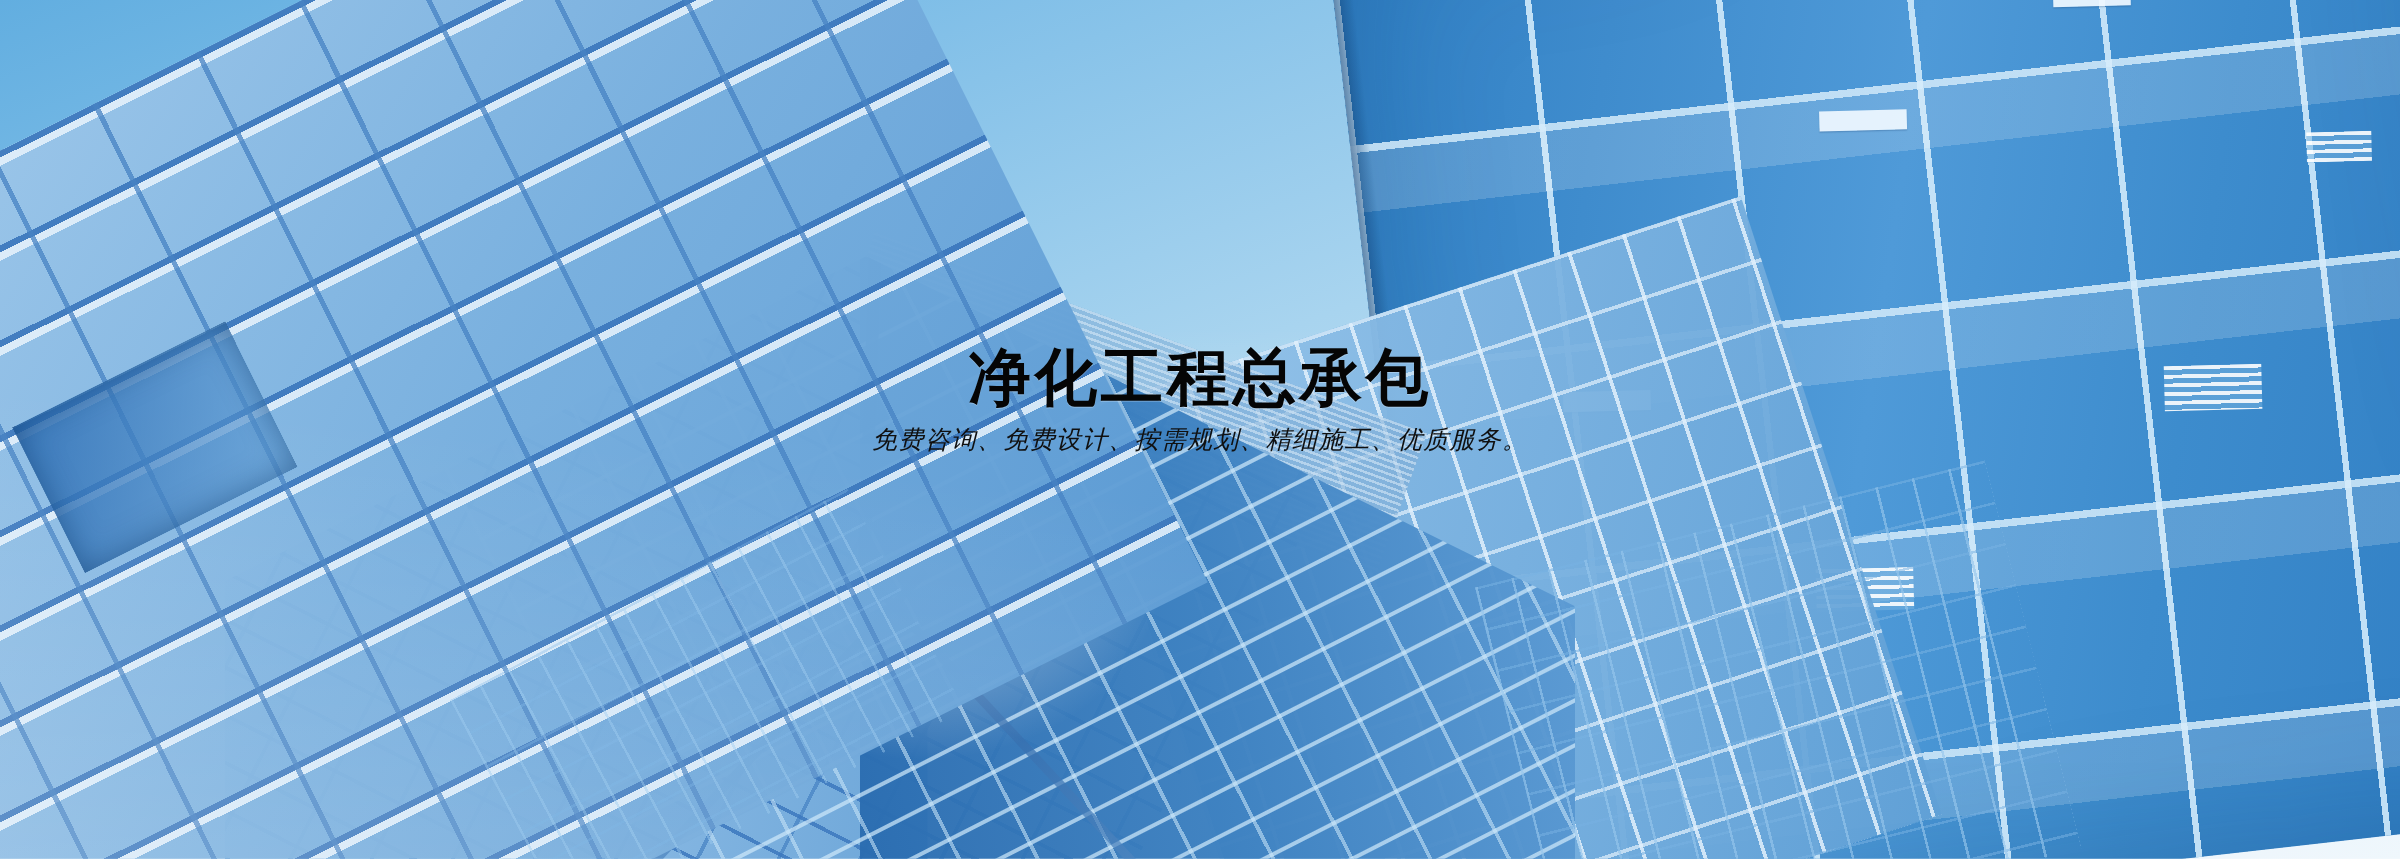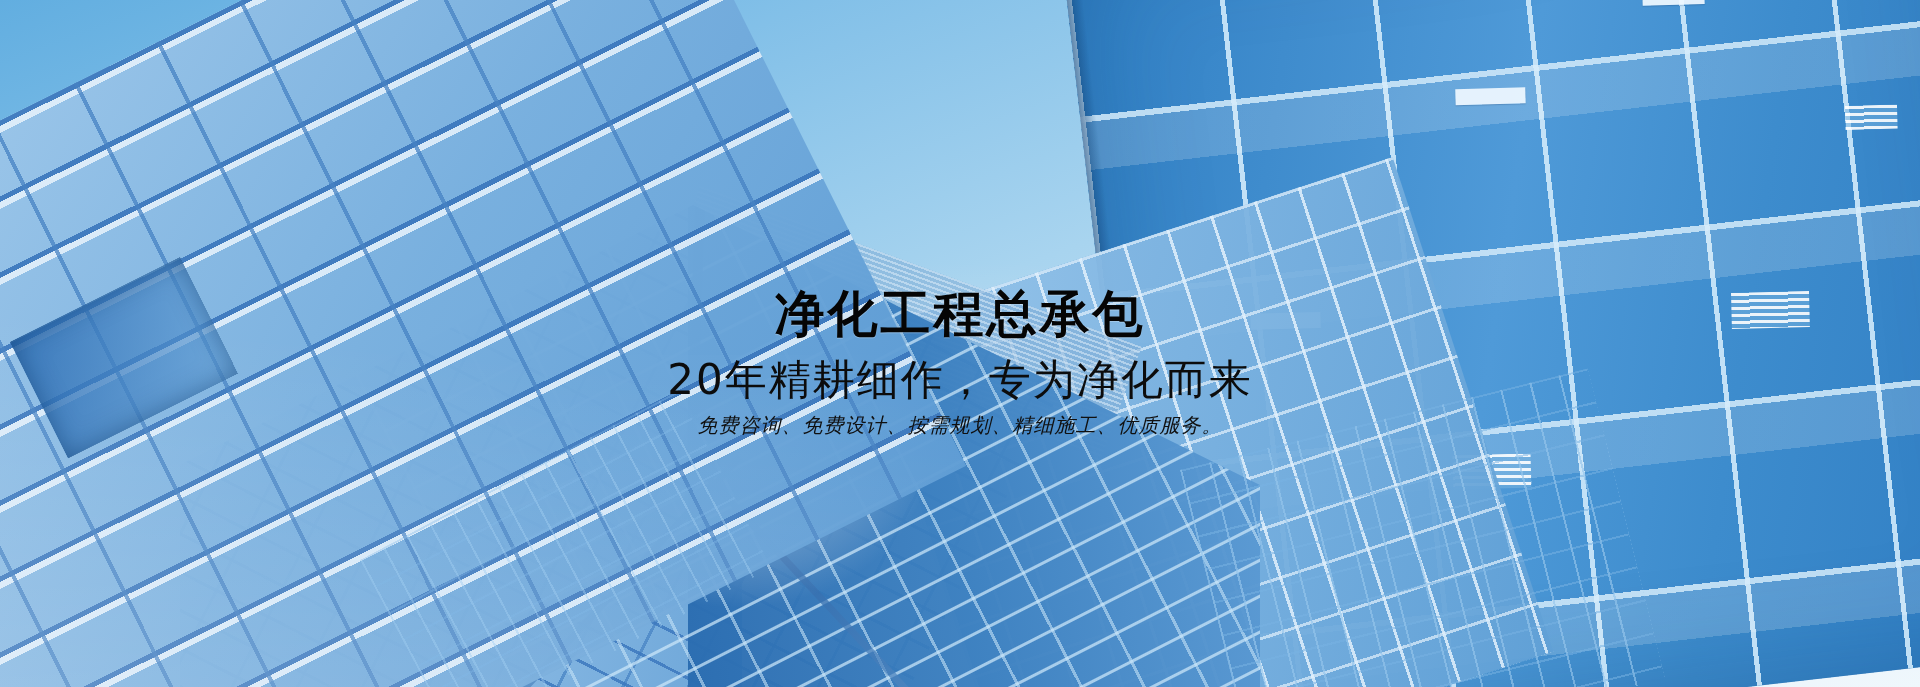--- a/index.html
+++ b/index.html
@@ -198,21 +198,21 @@
     text-align:center;
     z-index:40;
     color:#0a0a0a;
   }
   #hero-title{
     font-size:50px;
     font-weight:700;
     letter-spacing:3px;
     line-height:1.06;
     color:#050505;
-    margin:16px;
+    margin:4px;
     text-shadow:0 1px 0 rgba(255,255,255,.25);
   }
   #hero-subtitle{
     font-size:42px;
     font-weight:400;
     letter-spacing:2px;
     line-height:1.1;
     color:#0c0c0c;
     margin:14px 0 0 0;
   }
@@ -272,17 +272,16 @@
     <div class="mullions"></div>
     <div class="sheen"></div>
   </div>
   <div class="glass" id="left-notch"></div>
 
   <div class="glass" id="bottom-lattice"></div>
   <div class="glass" id="mid-lattice"></div>
 
   <div id="hero-copy">
     <h1 id="hero-title">净化工程总承包</h1>
-    <div id="hero-subtitle">20年精耕细作，专为净化而来</div>
     <div id="hero-tagline">免费咨询、免费设计、按需规划、精细施工、优质服务。</div>
   </div>
 
 </div>
 
 </body></html>

